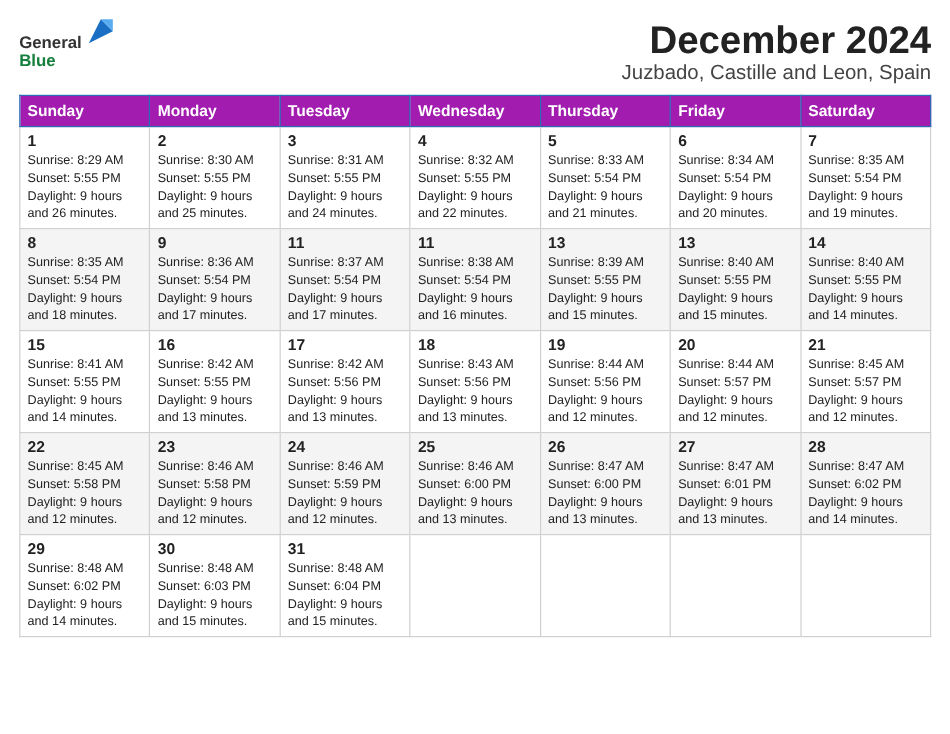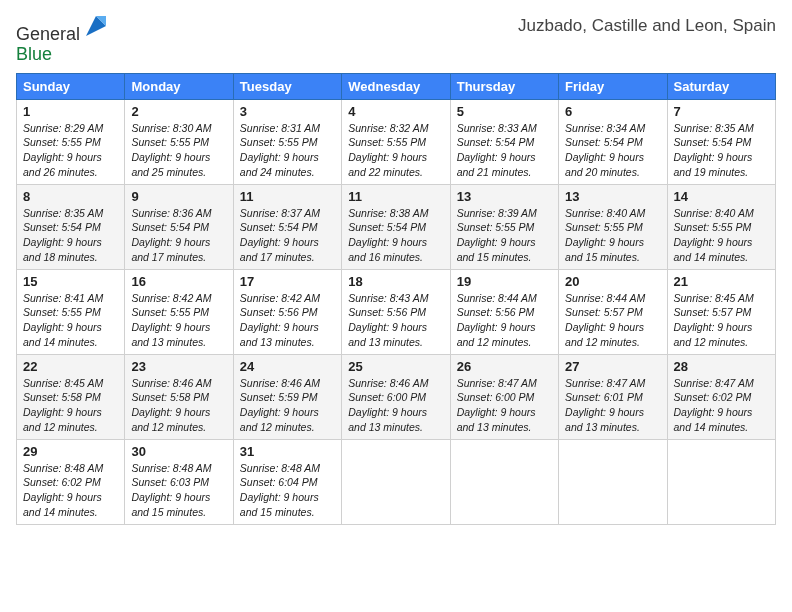--- a/index.html
+++ b/index.html
@@ -15,22 +15,22 @@
       justify-content: space-between;
       align-items: flex-start;
       margin-bottom: 8px;
     }
     .logo {
       display: flex;
       align-items: center;
       gap: 0px;
     }
     .logo-text {
-      font-size: 18px;
-      font-weight: normal;
+      font-size: 14px;
+      font-weight: bold;
       line-height: 1.1;
     }
     .logo-text .general { color: #333; }
     .logo-text .blue { color: #15803d; }
     .logo-icon {
       width: 28px;
       height: 28px;
       margin-left: 2px;
       margin-top: -4px;
     }
@@ -46,21 +46,21 @@
     .location {
       font-size: 17px;
       color: #444;
     }
     .calendar {
       width: 100%;
       border-collapse: collapse;
       border: 1px solid #ccc;
     }
     .calendar th {
-      background: #3b82f6;
+      background: #a21caf;
       color: #fff;
       text-align: left;
       padding: 5px 6px;
       font-size: 13px;
       font-weight: bold;
       border: 1px solid #2a6db5;
     }
     .calendar td {
       vertical-align: top;
       padding: 4px 6px;
@@ -75,21 +75,20 @@
       background: #f4f4f4;
     }
     .day-num {
       font-size: 13px;
       font-weight: bold;
       display: block;
       margin-bottom: 2px;
     }
     .day-info {
       line-height: 1.4;
-      font-style: italic;
     }
     .empty-cell {
       background: #f9f9f9;
     }
     .week-row td { height: 85px; }
   </style>
 </head>
 <body>
 
 <div class="header">
@@ -100,20 +99,21 @@
             <polygon points="4,24 14,4 24,14" fill="#1a6fc4"></polygon>
             <polygon points="14,4 24,4 24,14" fill="#5aacf0"></polygon>
           </svg>
       </div>
       <div class="logo-text">
         <span class="blue">Blue</span>
       </div>
     </div>
   </div>
   <div class="title-block">
+    <div class="month-title">December 2024</div>
     <div class="location">Juzbado, Castille and Leon, Spain</div>
   </div>
 </div>
 
 <table class="calendar">
   <thead>
     <tr>
     <th>Sunday</th>
         <th>Monday</th>
         <th>Tuesday</th>

